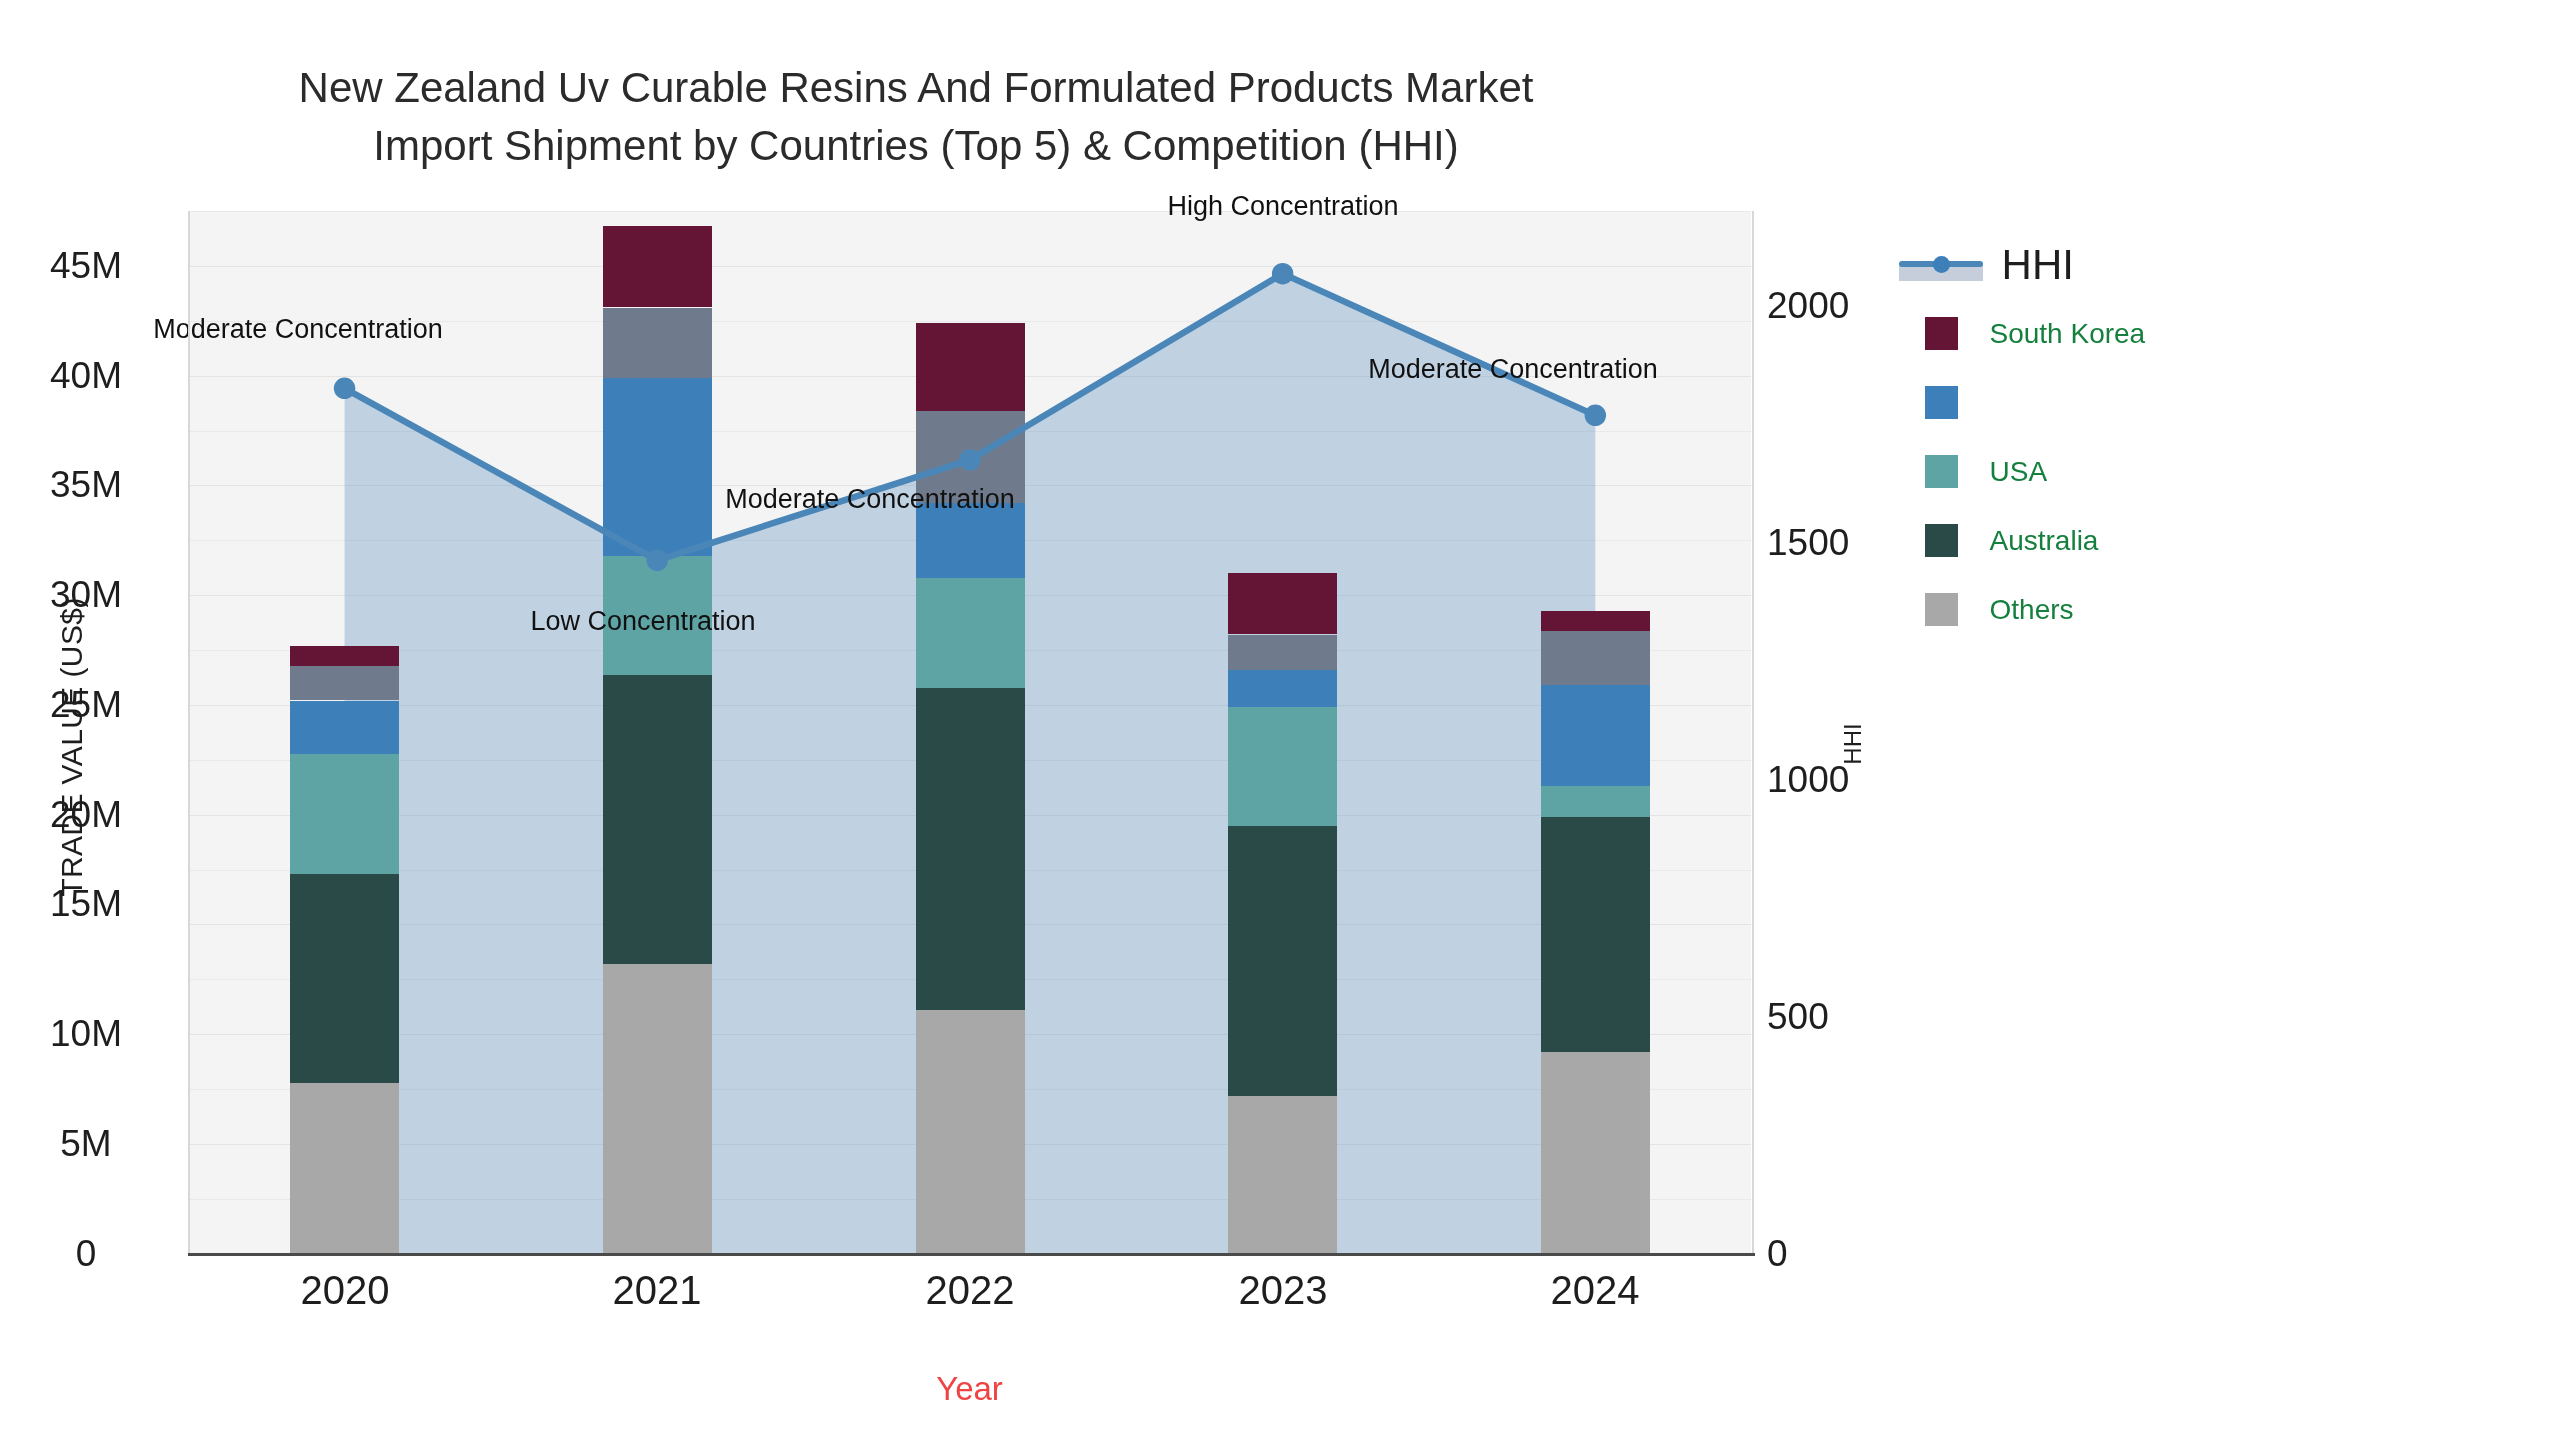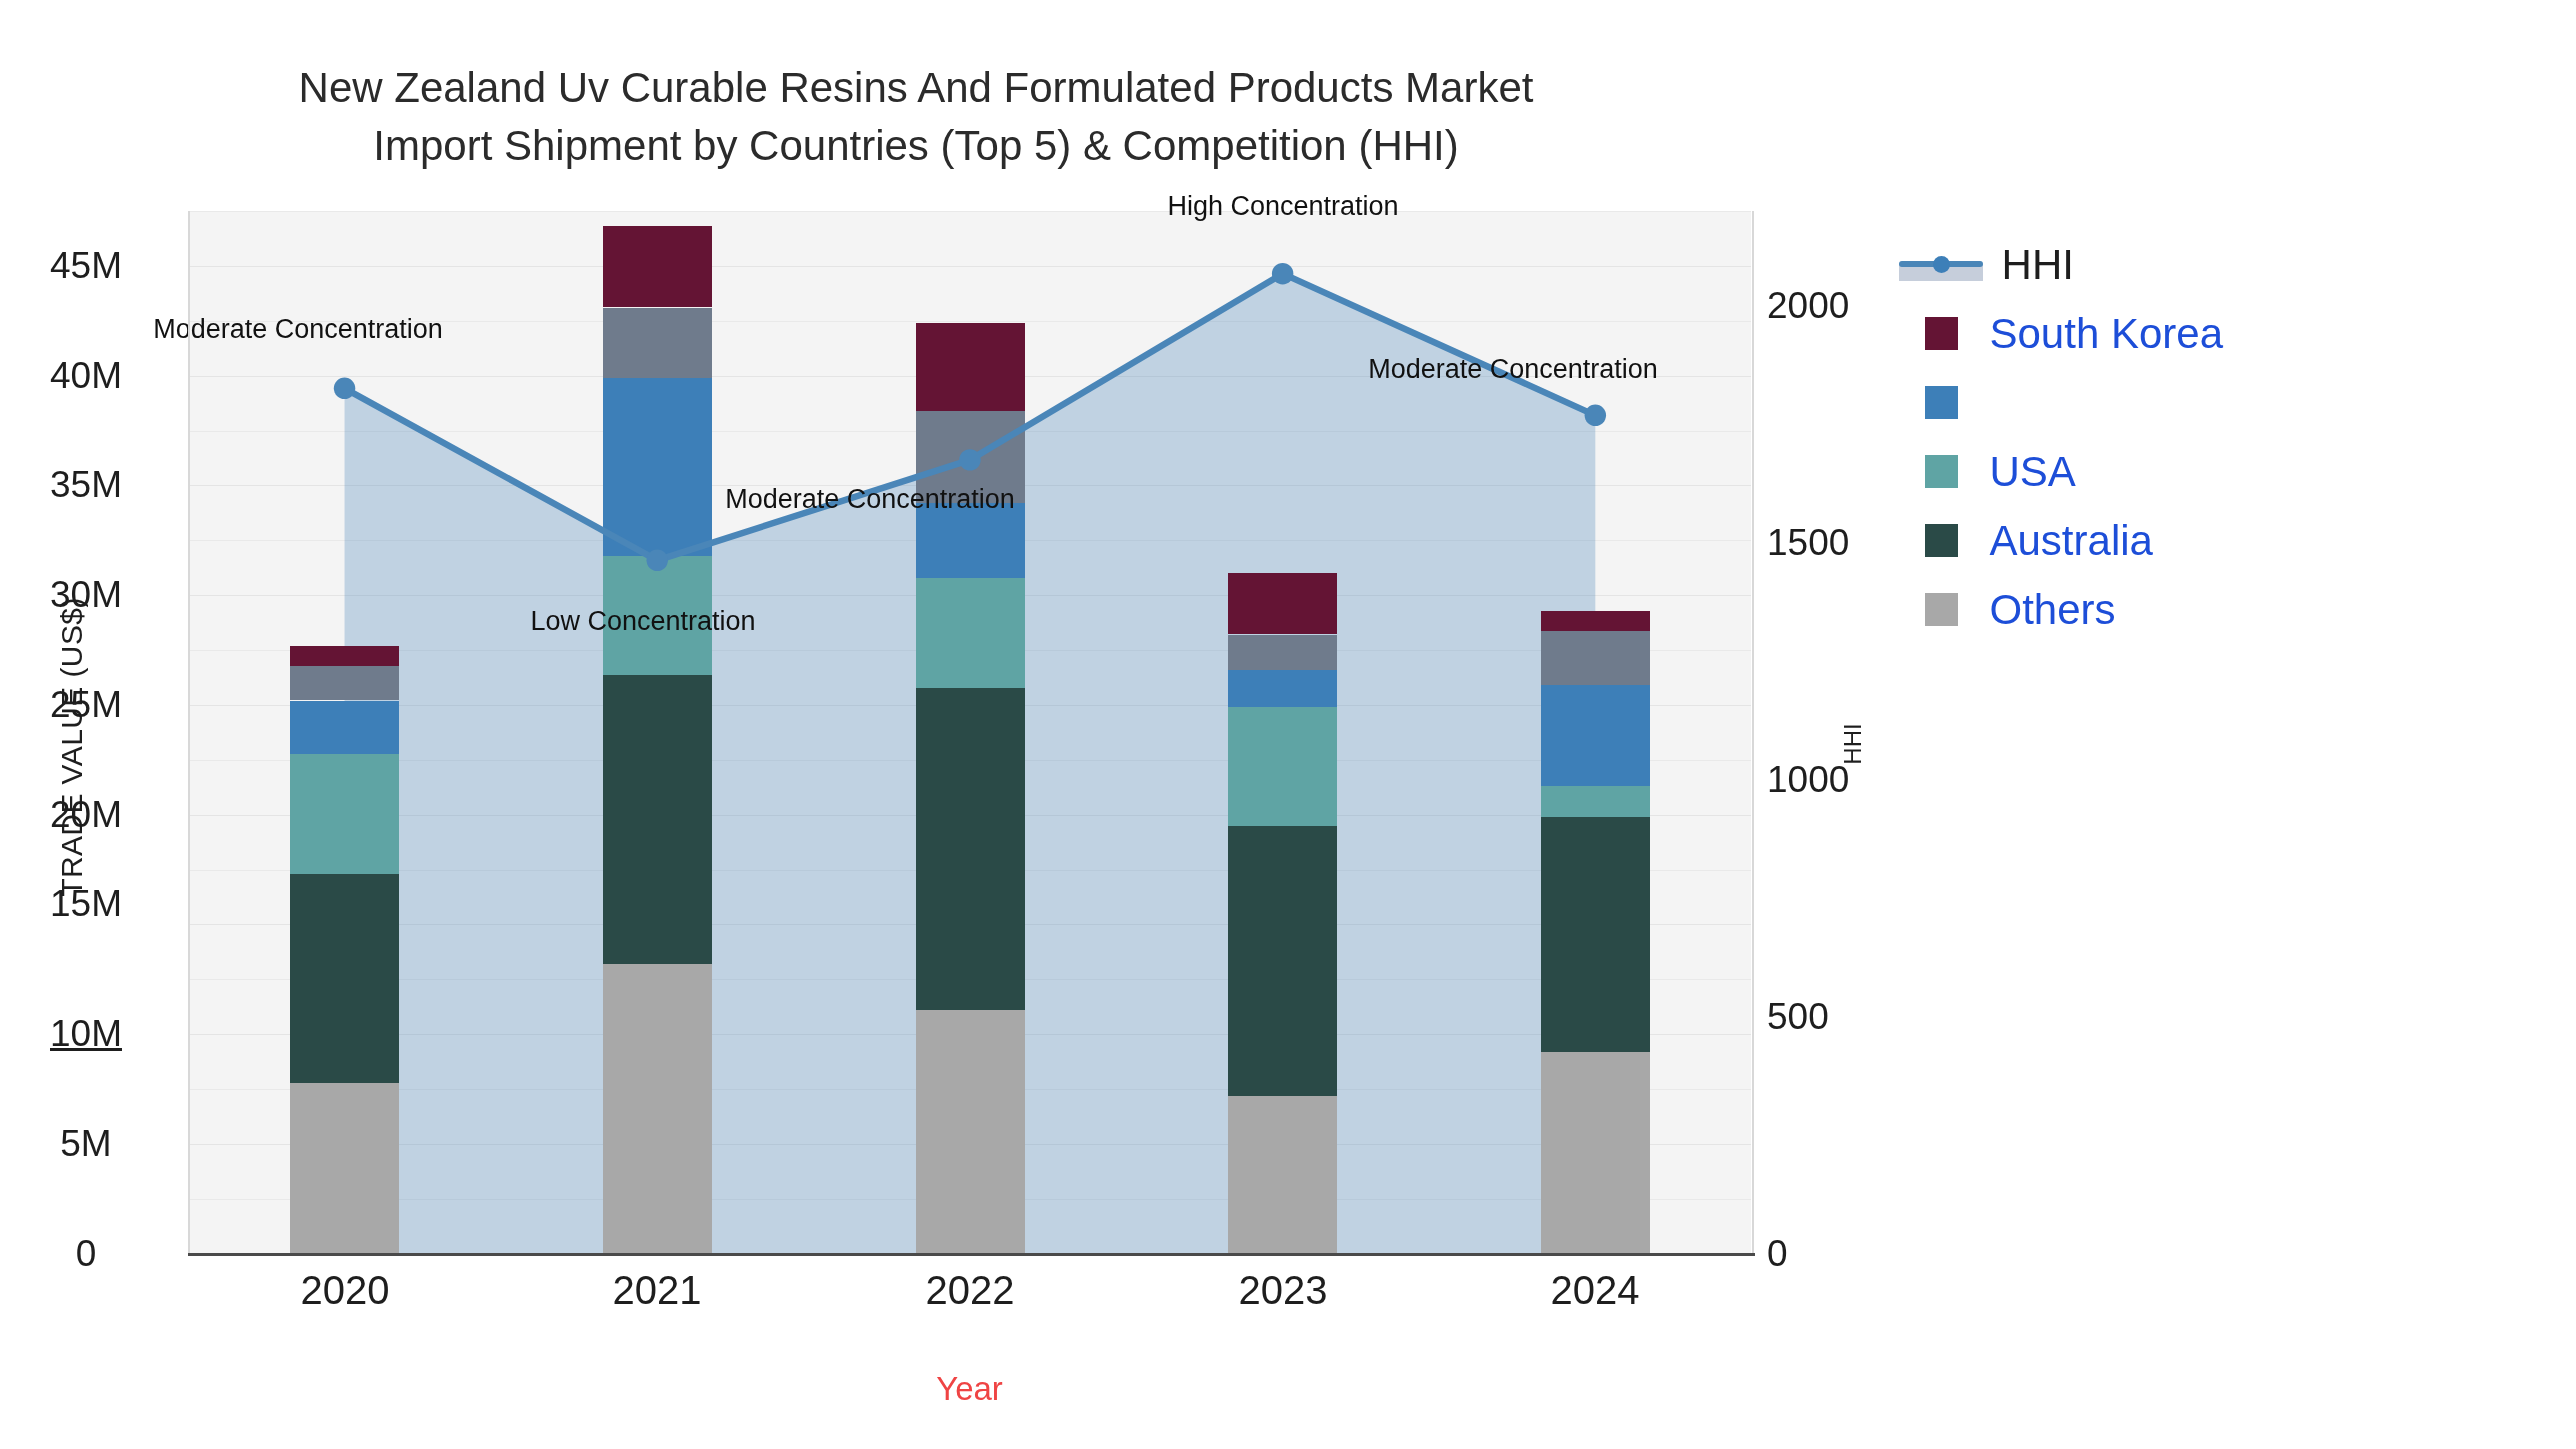--- a/index.html
+++ b/index.html
@@ -31,21 +31,21 @@
   .xlabel{position:absolute;left:188px;top:1370px;width:1563px;text-align:center;font-size:33px;color:#ef4444;}
   .xtick{position:absolute;transform:translateX(-50%);top:1268px;font-size:40px;color:#1e1e1e;white-space:nowrap;}
 
   .seg{position:absolute;}
   .annot{position:absolute;transform:translateX(-50%);font-size:27px;color:#111;white-space:nowrap;}
 
   
   .legend{position:absolute;left:1925px;top:230px;width:630px;}
   .legrow{display:flex;align-items:center;height:69px;}
   .swatch{width:33px;height:33px;margin-right:31.5px;flex:0 0 auto;}
-  .leglabel{font-size:42px;color:#1d4ed8;white-space:nowrap;}
+  .leglabel{font-size:28px;color:#15803d;white-space:nowrap;}
   .hhiswatch{position:relative;width:84px;height:33px;margin-right:0px;margin-left:-26px;flex:0 0 auto;}
   .hhiswatch .band{position:absolute;left:0;top:15.7px;width:84px;height:17px;background:#c6cedb;}
   .hhiswatch .ln{position:absolute;left:0;top:13px;width:84px;height:5.7px;background:#4a86b8;border-radius:2.9px;}
   .hhiswatch .dot{position:absolute;left:34px;top:7.9px;width:17px;height:17px;border-radius:50%;background:#3d7fb8;}
   .leg-hhi-label{font-size:42px;color:#1e1e1e;margin-left:18.6px;}
 </style>
 </head>
 <body>
 
 <div id="root">
@@ -140,21 +140,21 @@
       <div class="annot" style="left: 1513px; top: 354px;">Moderate Concentration</div>
     </div>
 
   <div class="axis-left-line"></div>
   <div class="axis-right-line"></div>
   <div class="axis-bottom-line"></div>
 
   <div id="yticks">
       <div class="ytick ylabelwrap" style="top: 1254px; left: 0px;">0</div>
       <div class="ytick ylabelwrap" style="top: 1144px; left: 0px;">5M</div>
-      <div class="ytick ylabelwrap" style="top: 1034px; left: 0px; text-decoration: underline;">10M</div>
+      <div class="ytick ylabelwrap" style="top: 1034px; left: 0px;">10M</div>
       <div class="ytick ylabelwrap" style="top: 904px; left: 0px;">15M</div>
       <div class="ytick ylabelwrap" style="top: 815px; left: 0px;">20M</div>
       <div class="ytick ylabelwrap" style="top: 705px; left: 0px;">25M</div>
       <div class="ytick ylabelwrap" style="top: 595px; left: 0px;">30M</div>
       <div class="ytick ylabelwrap" style="top: 485px; left: 0px;">35M</div>
       <div class="ytick ylabelwrap" style="top: 376px; left: 0px;">40M</div>
       <div class="ytick ylabelwrap" style="top: 266px; left: 0px;">45M</div>
     </div>
   <div id="y2ticks">
       <div class="y2tick" style="top: 1254px; left: 1767px;">0</div>

